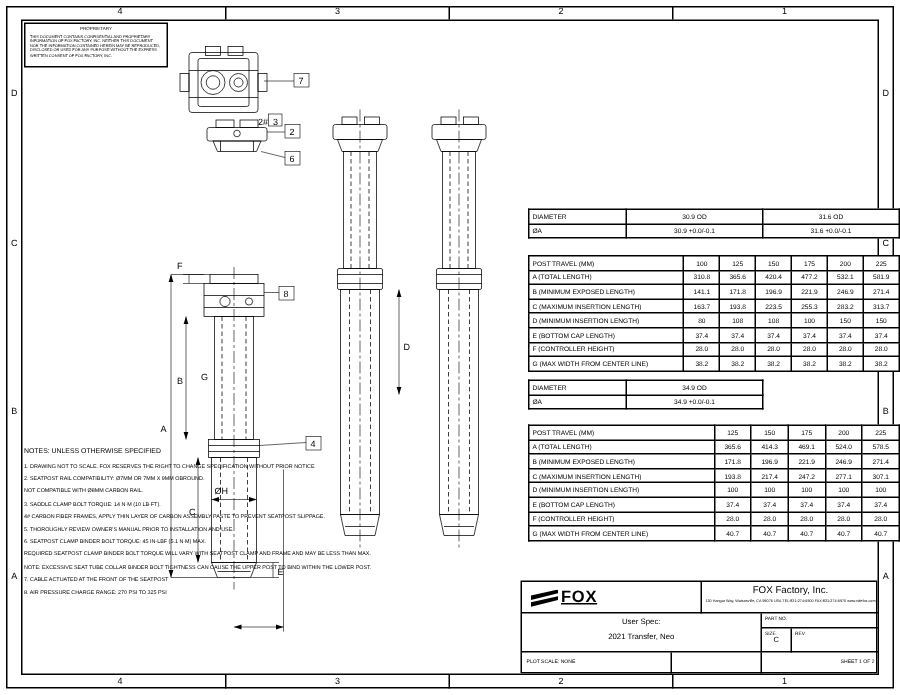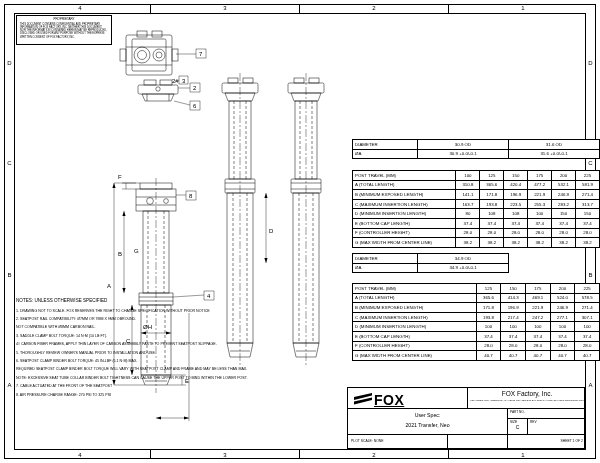--- a/index.html
+++ b/index.html
@@ -57,21 +57,21 @@
   .tb-partno{position:absolute;left:160px;top:21px;width:78px;height:10px;border-bottom:.5px solid #000;box-sizing:border-box;font-size:3.2px;padding:1px 2px;}
   .tb-partno .sub{display:inline-block;width:46%;}
   .tb-size{position:absolute;left:160px;top:31px;width:20px;height:16px;border-right:.5px solid #000;border-bottom:.5px solid #000;box-sizing:border-box;font-size:3.2px;padding:1px 2px;}
   .tb-size .big{font-size:5px;display:block;text-align:center;}
   .tb-rev{position:absolute;left:180px;top:31px;width:58px;height:16px;border-bottom:.5px solid #000;box-sizing:border-box;font-size:3.2px;padding:1px 2px;}
   .tb-bottom{position:absolute;left:0;top:47px;width:238px;height:14px;box-sizing:border-box;font-size:3.4px;}
   .tb-b1{position:absolute;left:0;top:0;width:100px;height:14px;border-right:.5px solid #000;box-sizing:border-box;padding:4px 3px;}
   .tb-b2{position:absolute;left:100px;top:0;width:60px;height:14px;border-right:.5px solid #000;box-sizing:border-box;padding:4px 3px;}
   .tb-b3{position:absolute;left:160px;top:0;width:78px;height:14px;box-sizing:border-box;padding:4px 3px;text-align:right;}
 
-  .foxlogo{font-size:14px;font-weight:bold;letter-spacing:.5px;position:absolute;left:26px;top:4px;text-decoration:underline;}
+  .foxlogo{font-size:11px;font-weight:bold;letter-spacing:.5px;position:absolute;left:26px;top:4px;text-decoration:underline;}
   .foxbar{position:absolute;left:6px;top:5px;width:18px;height:10px;background:#000;
     clip-path:polygon(0 40%,100% 0,100% 25%,0 70%);}
   .foxbar2{position:absolute;left:6px;top:9px;width:18px;height:10px;background:#000;
     clip-path:polygon(0 45%,100% 5%,100% 30%,0 75%);}
 
   
   svg.art{position:absolute;left:14px;top:13px;}
   text{font-family:"Liberation Sans", sans-serif;}
 </style>
 </head>

